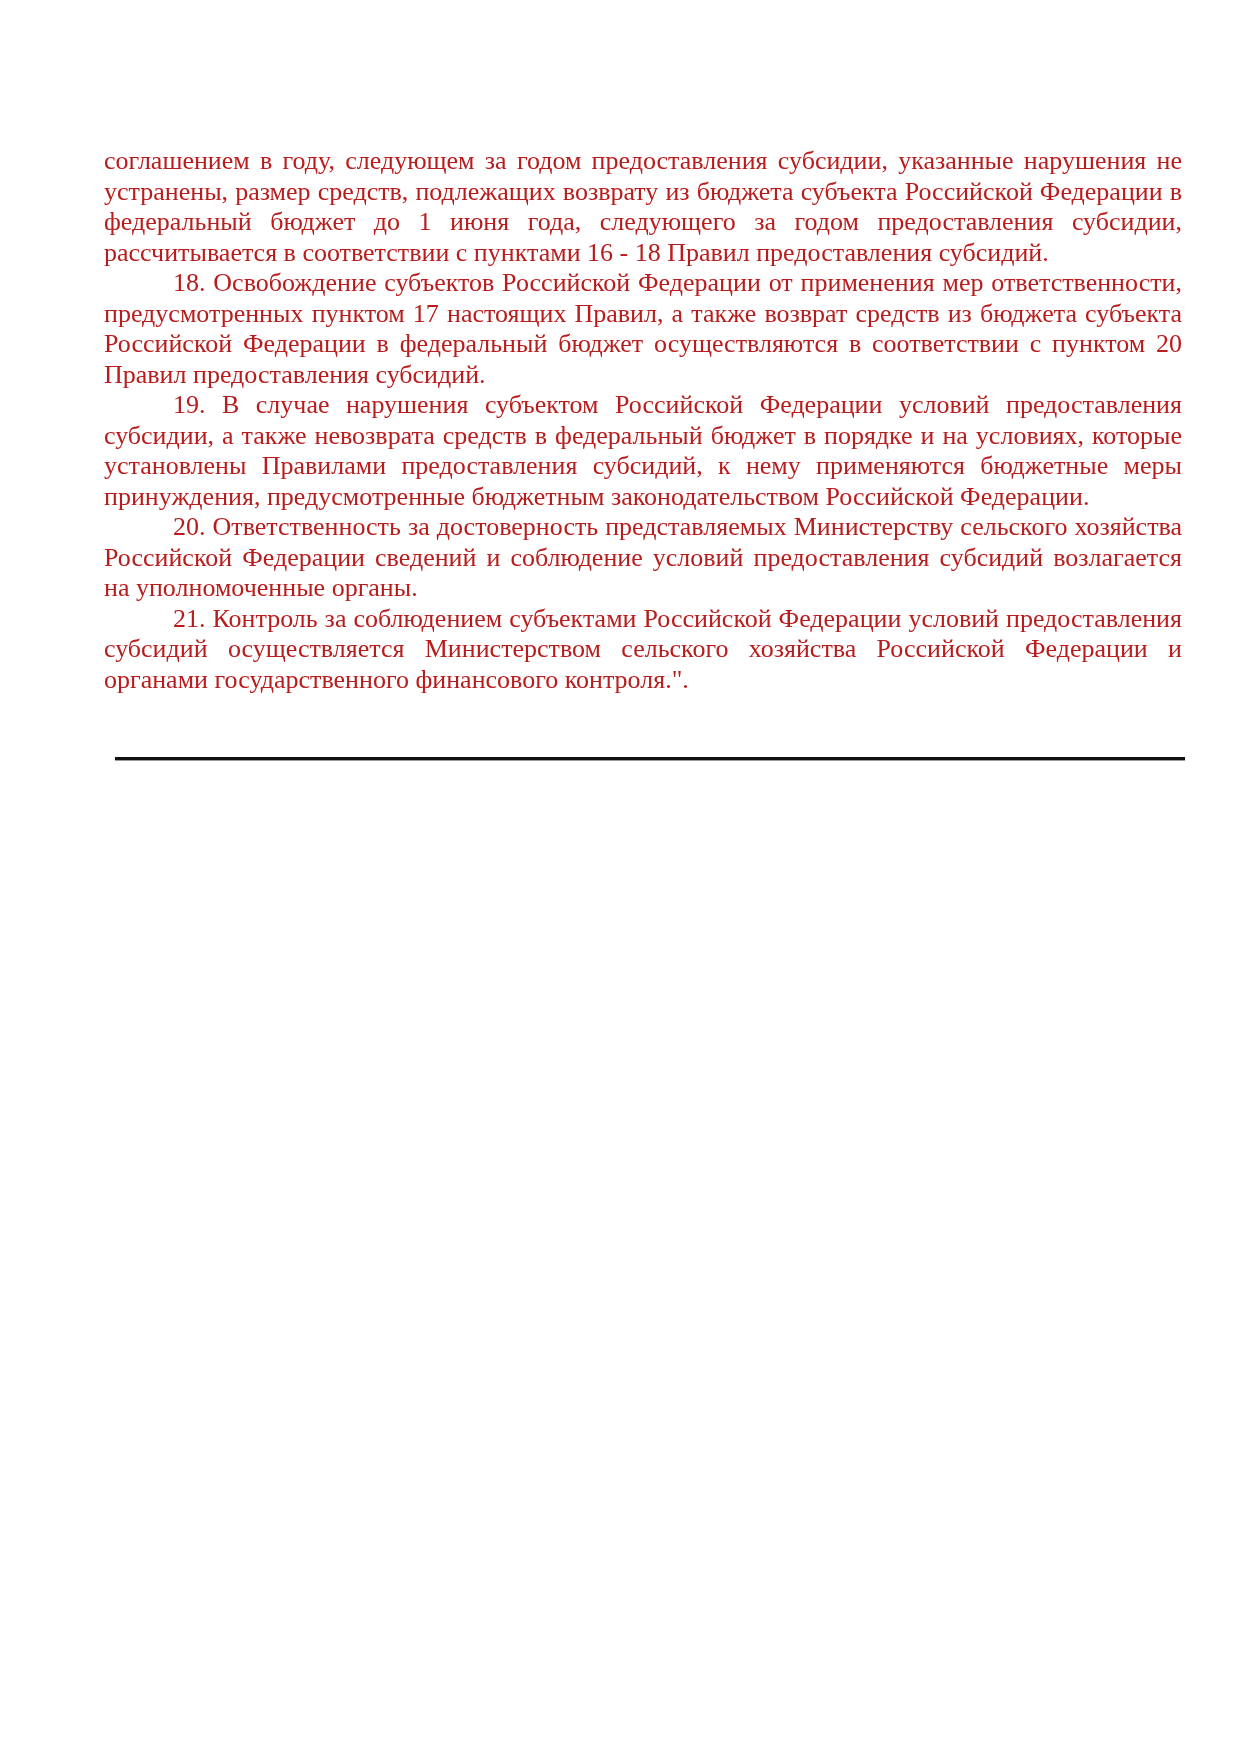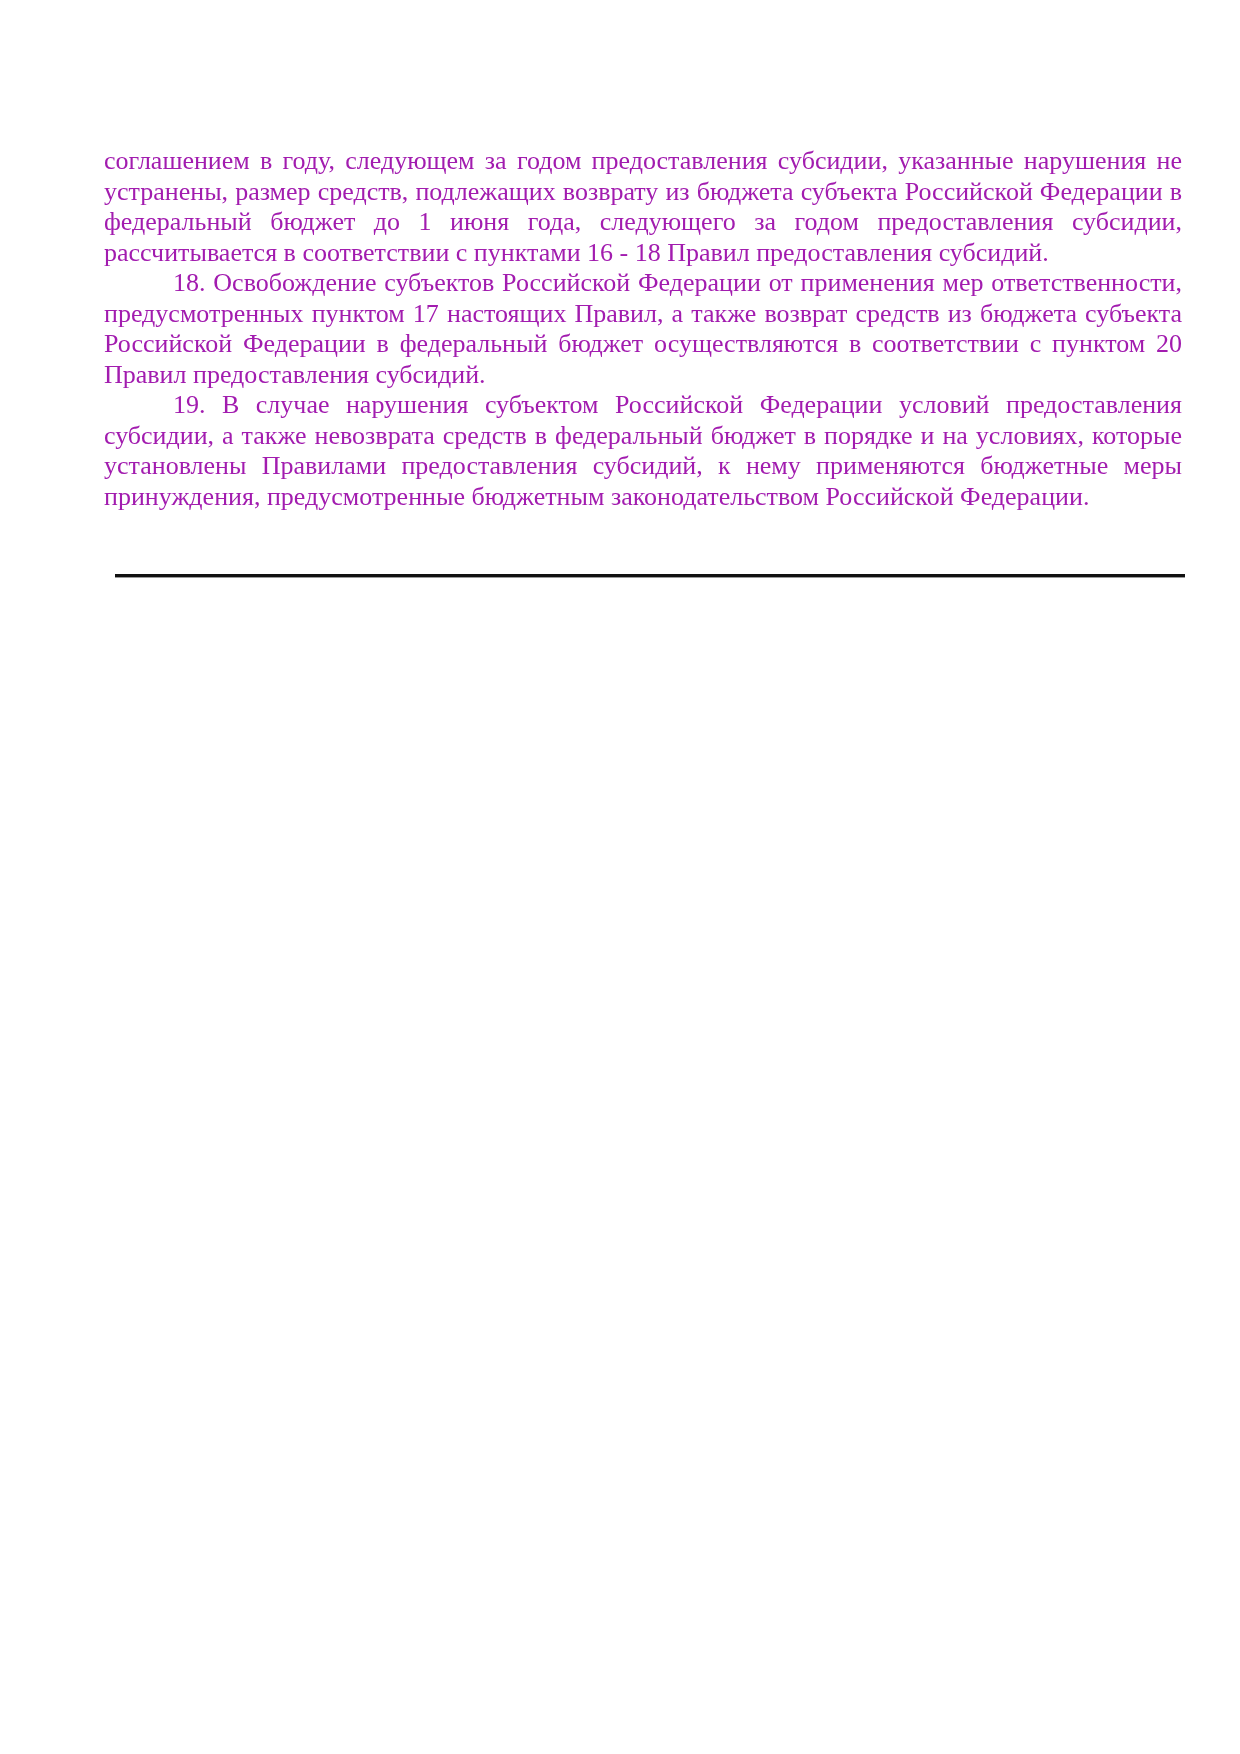--- a/index.html
+++ b/index.html
@@ -16,21 +16,21 @@
     font-family: "Liberation Serif", "DejaVu Serif", serif;
     box-sizing: border-box;
     padding: 146px 58px 0 104px;
     overflow: hidden;
   }
   .text-block p {
     font-size: 26px;
     line-height: 30.5px;
     text-align: justify;
     margin: 0;
-    color: #a21caf;
+    color: #b91c1c;
   }
   .text-block p.numbered {
     text-indent: 69px;
   }
   .text-block p.continuation {
     margin-top: 0;
     text-indent: 0;
   }
   .footnote-separator {
     margin-top: 62px;
@@ -42,15 +42,17 @@
   }
 </style>
 </head>
 <body>
 
 <div class="page">
   <div class="text-block">
     <p class="continuation">соглашением в году, следующем за годом предоставления субсидии, указанные нарушения не устранены, размер средств, подлежащих возврату из бюджета субъекта Российской Федерации в федеральный бюджет до 1 июня года, следующего за годом предоставления субсидии, рассчитывается в соответствии с пунктами 16 - 18 Правил предоставления субсидий.</p>
     <p class="numbered">18. Освобождение субъектов Российской Федерации от применения мер ответственности, предусмотренных пунктом 17 настоящих Правил, а также возврат средств из бюджета субъекта Российской Федерации в федеральный бюджет осуществляются в соответствии с пунктом 20 Правил предоставления субсидий.</p>
     <p class="numbered">19. В случае нарушения субъектом Российской Федерации условий предоставления субсидии, а также невозврата средств в федеральный бюджет в порядке и на условиях, которые установлены Правилами предоставления субсидий, к нему применяются бюджетные меры принуждения, предусмотренные бюджетным законодательством Российской Федерации.</p>
+    <p class="numbered">20. Ответственность за достоверность представляемых Министерству сельского хозяйства Российской Федерации сведений и соблюдение условий предоставления субсидий возлагается на уполномоченные органы.</p>
+    <p class="numbered">21. Контроль за соблюдением субъектами Российской Федерации условий предоставления субсидий осуществляется Министерством сельского хозяйства Российской Федерации и органами государственного финансового контроля.".</p>
   </div>
   <div class="footnote-separator"></div>
 </div>
 
 </body></html>

